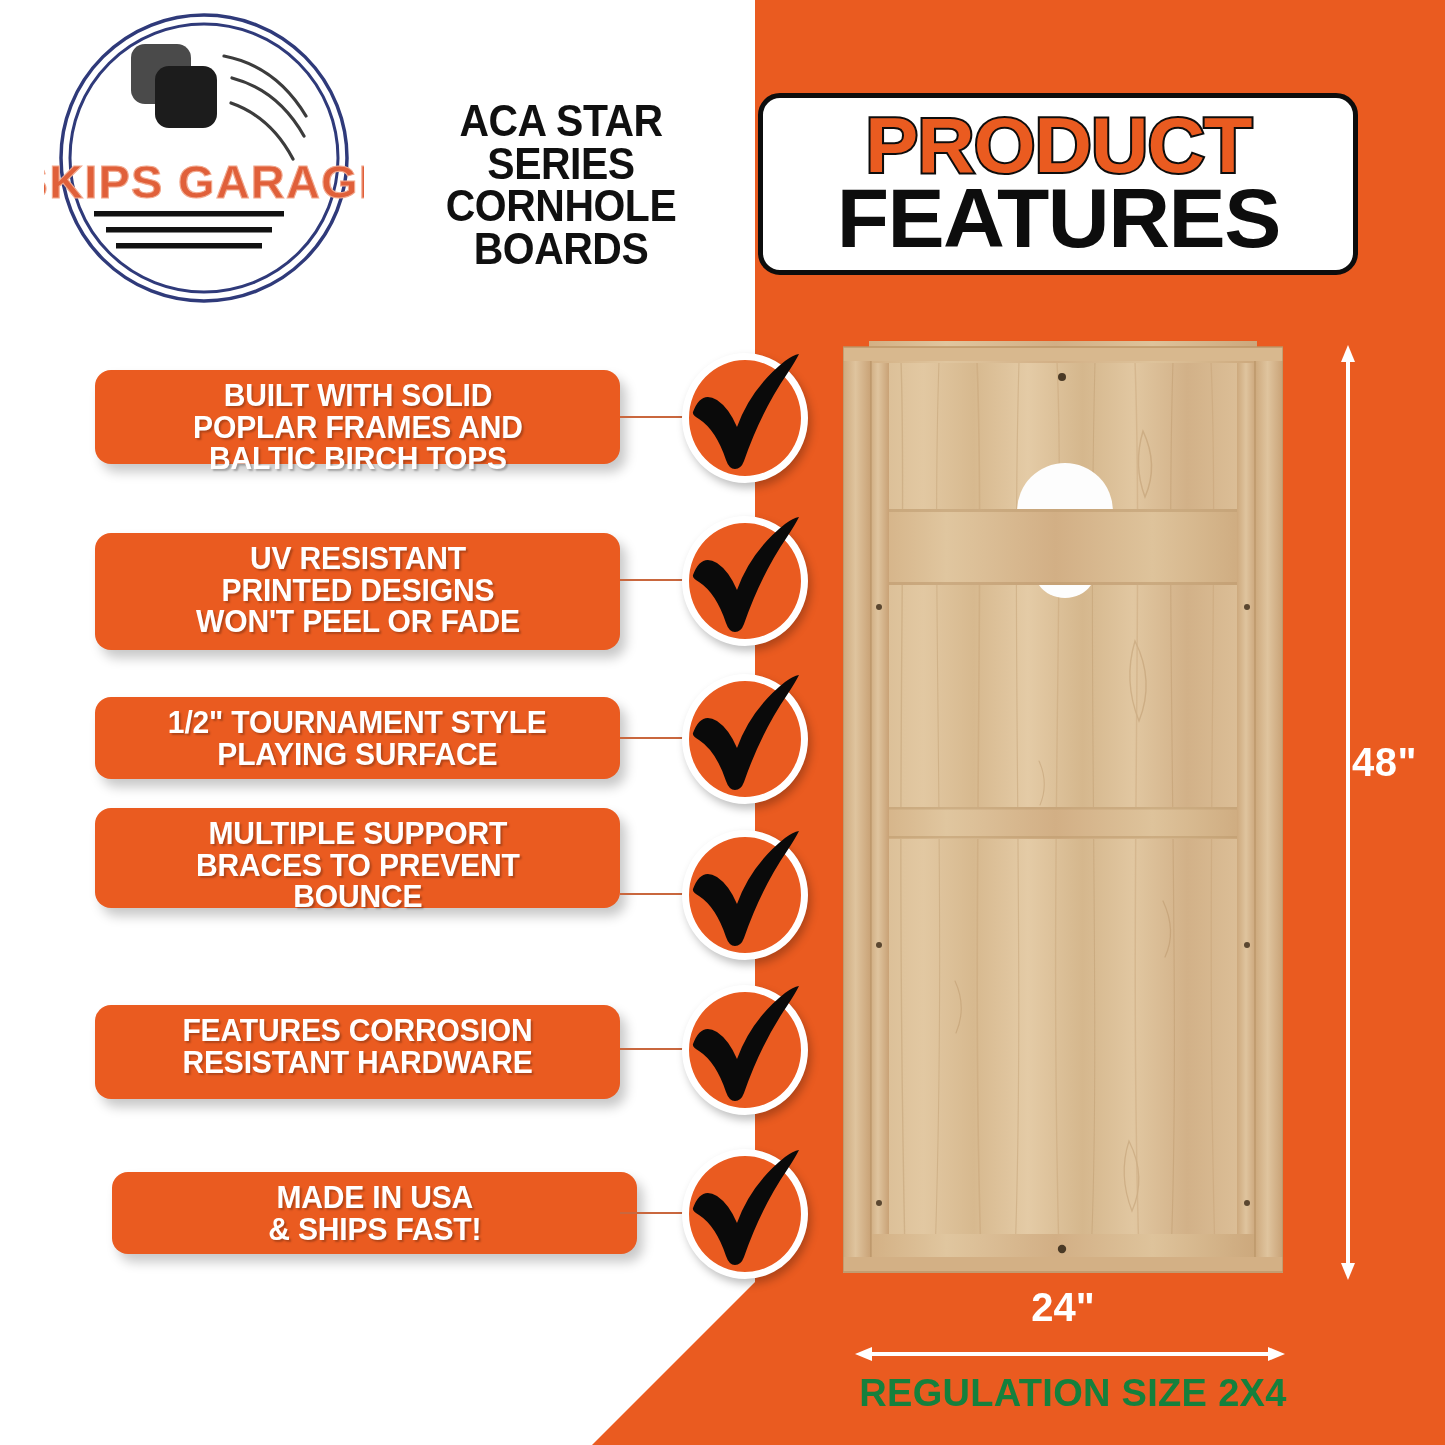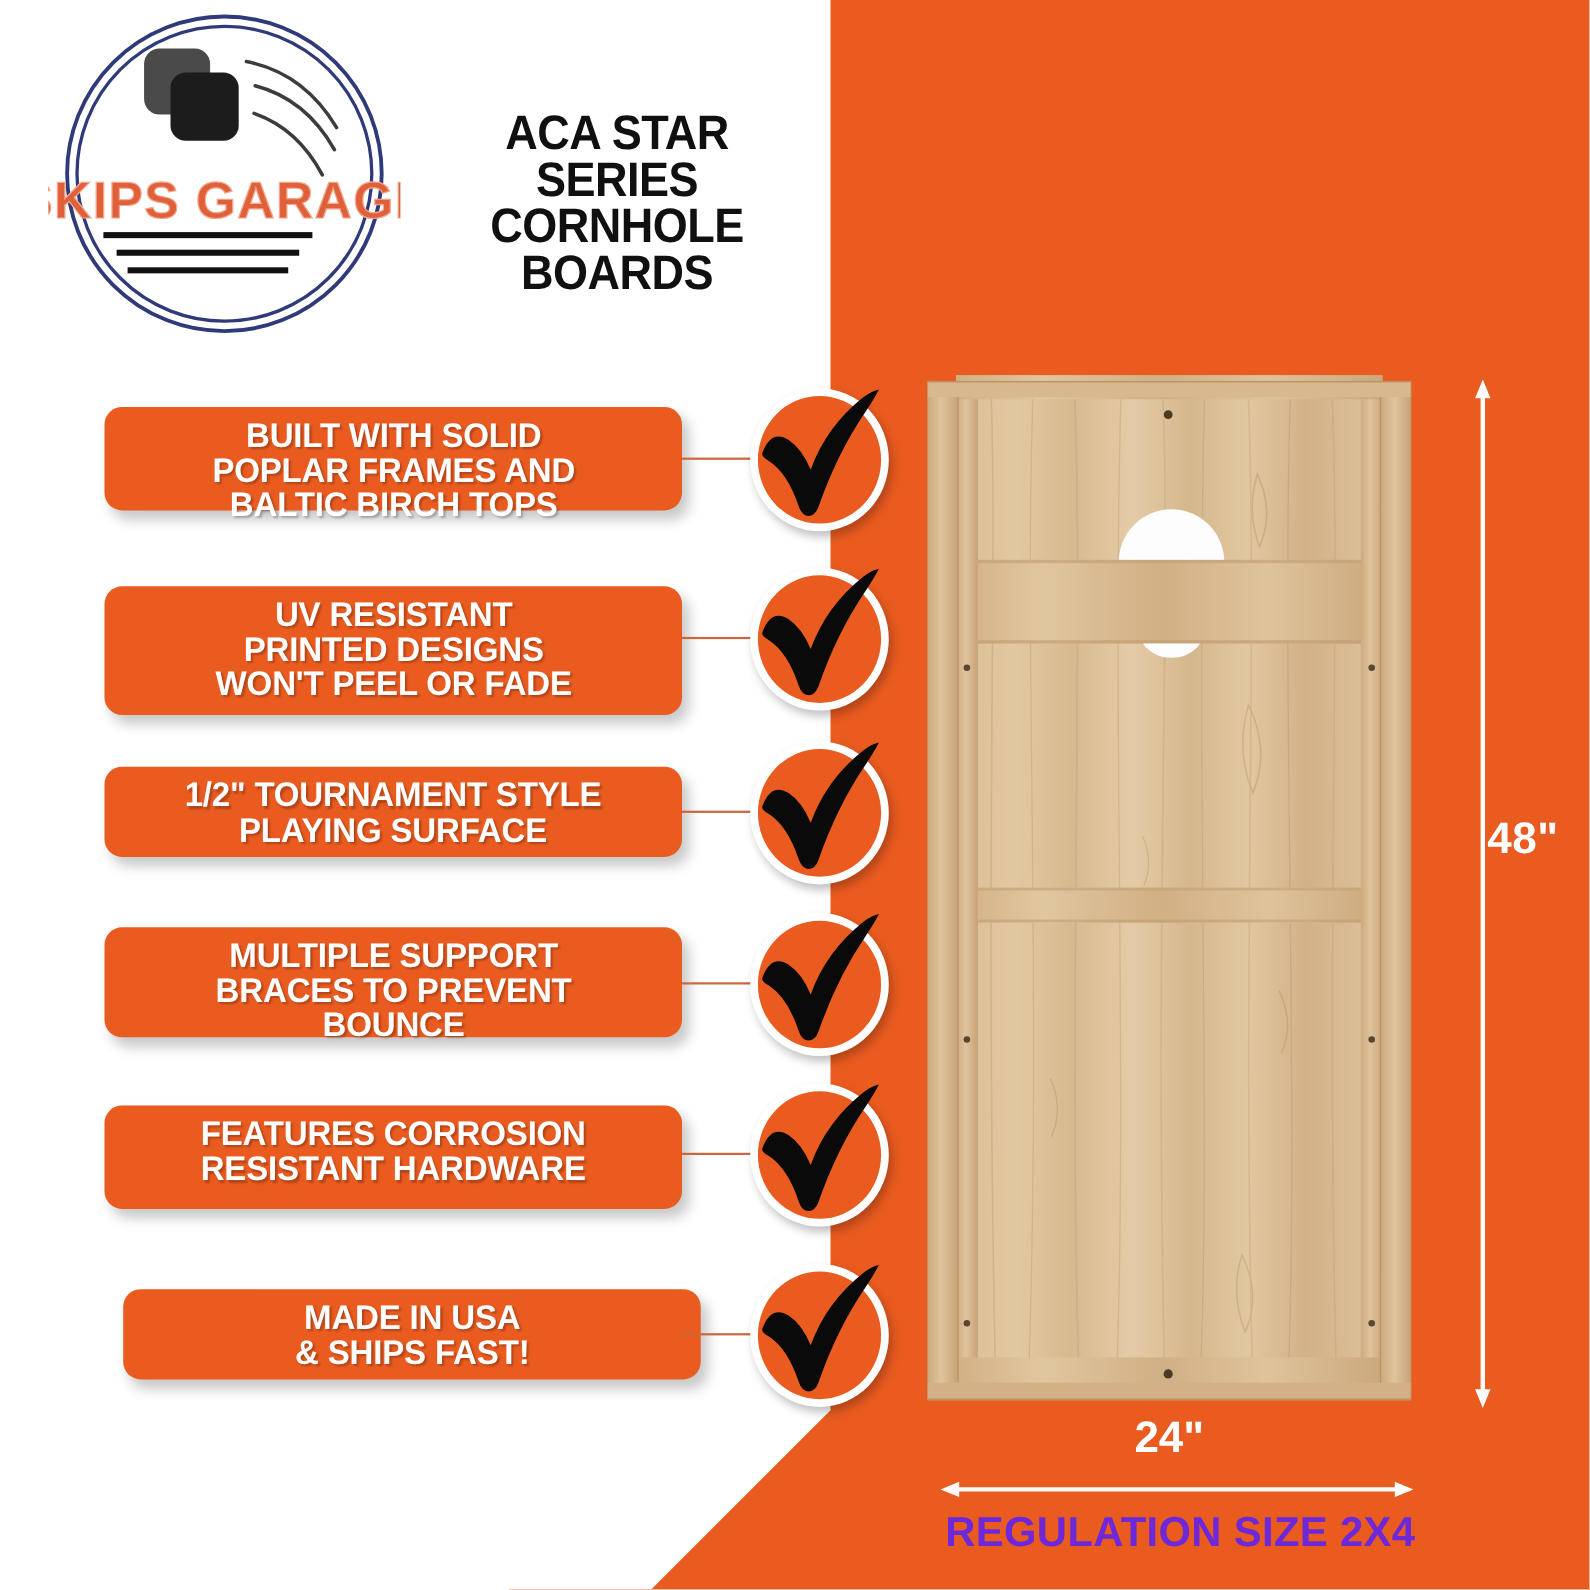--- a/index.html
+++ b/index.html
@@ -114,21 +114,21 @@
     color:#fff;font-weight:bold;font-size:40px;
     letter-spacing:0.5px;
   }
   .dim-h{position:absolute;left:855px;top:1345px;width:430px;height:18px;}
   .dim-h-label{
     position:absolute;left:843px;top:1285px;width:440px;
     text-align:center;color:#fff;font-weight:bold;font-size:40px;
   }
   .reg-label{
     position:absolute;left:843px;top:1372px;width:460px;
-    text-align:center;color:#6d28d9;font-weight:bold;font-size:38px;
+    text-align:center;color:#15803d;font-weight:bold;font-size:38px;
     letter-spacing:0.3px;
   }
 </style>
 </head>
 <body>
 
 <div id="stage">
 
   <div class="orange-panel"></div>
 
@@ -153,20 +153,24 @@
     </svg>
   </div>
 
   <div class="headline">
     <div>ACA STAR</div>
     <div>SERIES</div>
     <div>CORNHOLE</div>
     <div>BOARDS</div>
   </div>
 
+  <div class="pf-box">
+    <div class="pf-product">PRODUCT</div>
+    <div class="pf-features">FEATURES</div>
+  </div>
 
   <div class="feature-row" style="top:0;">
     <div class="pill" style="top:370px;height:94px;">
       <div class="pill-text">
         <div>BUILT WITH SOLID</div>
         <div>POPLAR FRAMES AND</div>
         <div>BALTIC BIRCH TOPS</div>
       </div>
     </div>
     <div class="connector" style="left:620px;top:416px;width:84px;"></div>
@@ -205,21 +209,21 @@
     <div class="connector" style="left:620px;top:737px;width:84px;"></div>
     <div class="badge" style="left:676px;top:664px;">
       <div class="badge-circle"></div>
       <svg class="badge-check" viewBox="0 0 138 150" xmlns="http://www.w3.org/2000/svg">
         <path d="M17 69 q8 -22 24 -12 q12 8 20 27 q14 -39 48 -66 q8 -6 14 -7 q-4 8 -12 20 q-26 38 -43 87 q-3 8 -9 8 q-6 0 -9 -9 q-10 -30 -27 -41 q-7 -4 -6 -7 z" fill="#0a0a0a"></path>
       </svg>
     </div>
   </div>
 
   <div class="feature-row" style="top:0;">
-    <div class="pill" style="top:843px;height:100px;">
+    <div class="pill" style="top:808px;height:100px;">
       <div class="pill-text">
         <div>MULTIPLE SUPPORT</div>
         <div>BRACES TO PREVENT</div>
         <div>BOUNCE</div>
       </div>
     </div>
     <div class="connector" style="left:620px;top:893px;width:84px;"></div>
     <div class="badge" style="left:676px;top:820px;">
       <div class="badge-circle"></div>
       <svg class="badge-check" viewBox="0 0 138 150" xmlns="http://www.w3.org/2000/svg">

